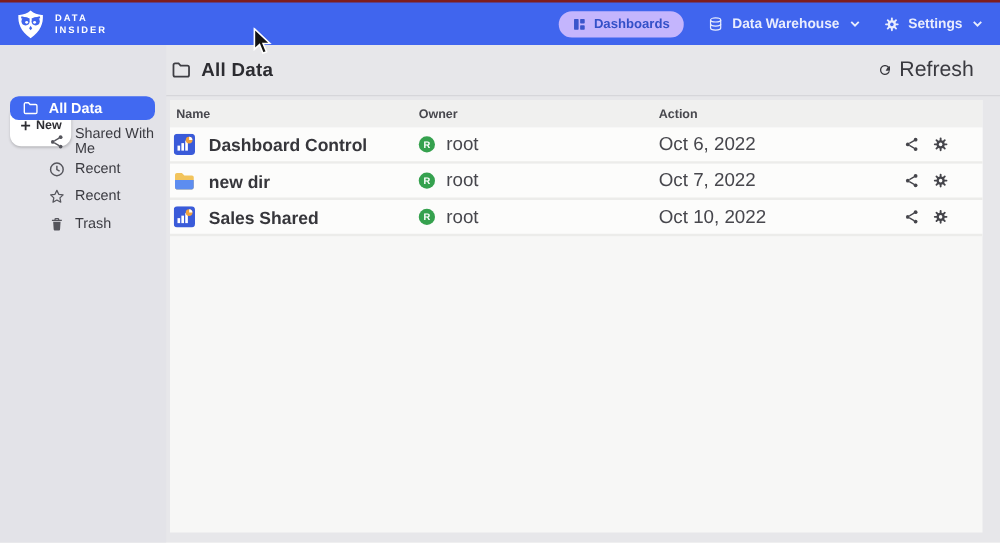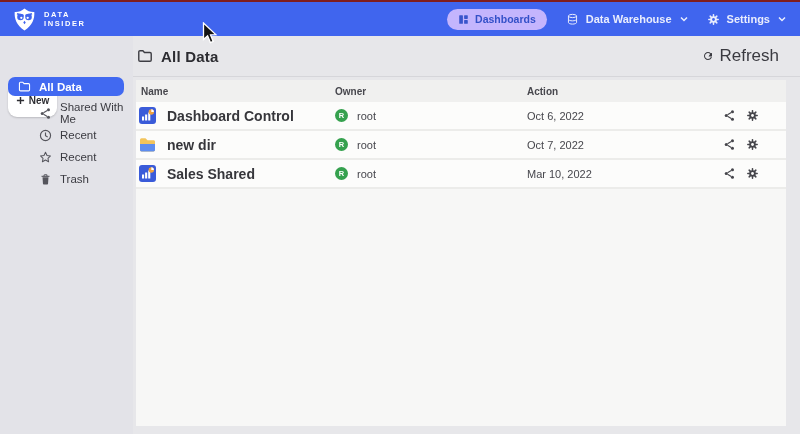--- a/index.html
+++ b/index.html
@@ -72,21 +72,21 @@
   .c-name { padding-left:3px; gap:11px; }
   .file-icon { width:17px; height:17px; display:inline-flex; }
   .file-icon svg { width:17px; height:17px; }
   .row-name { font-size:14px; font-weight:bold; color:#36363b; }
   .c-owner { gap:9px; }
   .avatar {
     width:13px; height:13px; border-radius:50%;
     display:inline-flex; align-items:center; justify-content:center;
     color:#fff; font-size:7.5px; font-weight:bold;
   }
-  .row-owner, .row-mod { font-size:11px; color:#47474d;text-align:center; }
+  .row-owner, .row-mod { font-size:15px; color:#47474d;text-align:center; }
   .c-action { gap:10px; }
   .act-btn { display:inline-flex; color:#45454b; cursor:pointer; }
   .act-btn svg { width:13px; height:13px; }
   
   .cursor { position:absolute; left:202px; top:22px; width:17px; height:23px; z-index:20; pointer-events:none; }
 </style>
 </head>
 <body>
 
 <div class="navbar">
@@ -311,21 +311,21 @@
                 <path d="M12.3,5 L12.3,2.3 A2.7,2.7 0 0 1 14.9,5 Z" fill="#fff"></path>
               </svg>
             </span>
       <span class="row-name">Sales Shared</span>
     </div>
     <div class="cell c-owner">
       <span class="avatar" style="background: rgb(53, 161, 78);">R</span>
       <span class="row-owner">root</span>
     </div>
     <div class="cell c-mod">
-      <span class="row-mod">Mar 10, 2022</span>
+      <span class="row-mod">Oct 10, 2022</span>
     </div>
     <div class="cell c-action">
       <span class="act-btn">
         <svg viewBox="0 0 24 24" fill="currentColor">
           <circle cx="17.5" cy="5" r="2.8"></circle>
                 <circle cx="6" cy="12" r="2.8"></circle>
                 <circle cx="17.5" cy="19" r="2.8"></circle>
           <path d="M8.3,10.6 L15.3,6.4 M8.3,13.4 L15.3,17.6" stroke="currentColor" stroke-width="2"></path>
         </svg>
       </span>

